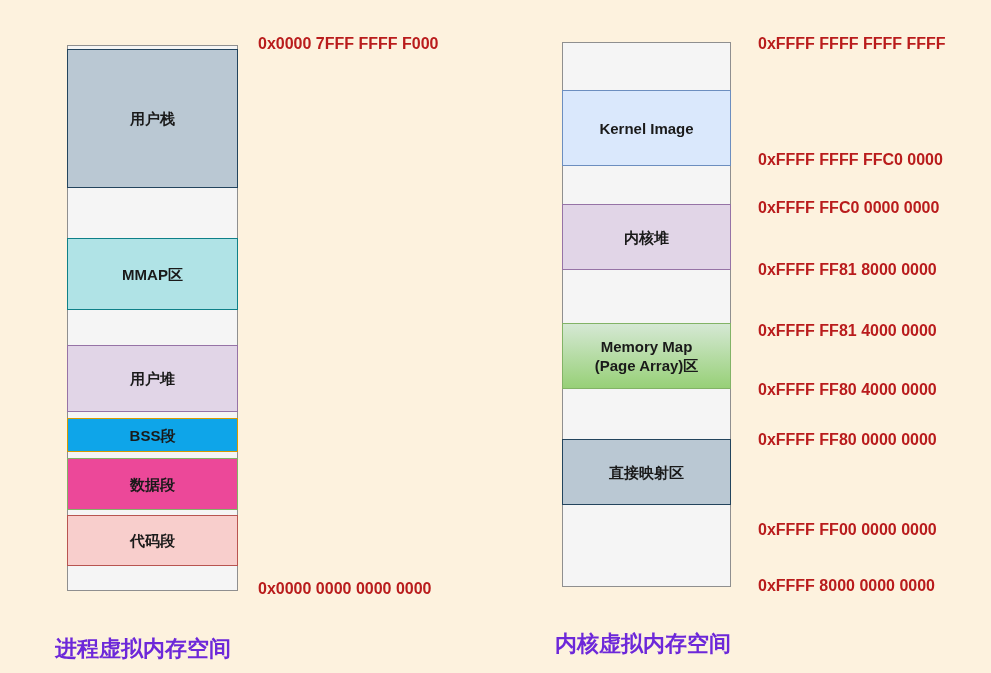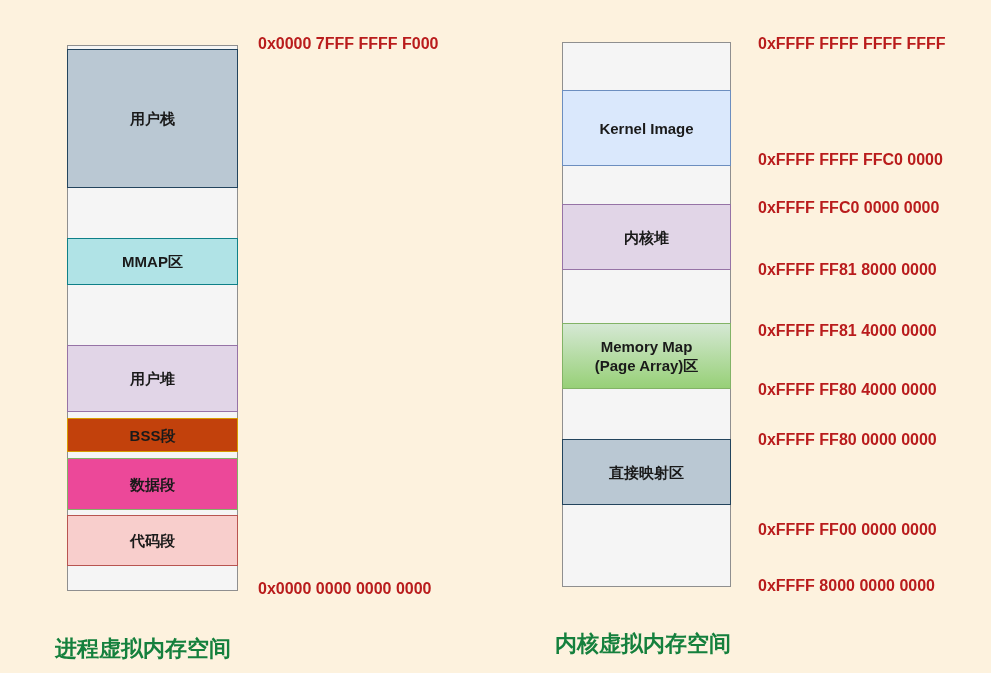--- a/index.html
+++ b/index.html
@@ -28,21 +28,21 @@
     box-sizing: border-box;
     display: flex; flex-direction: column;
     align-items: center; justify-content: center;
     font-size: 15px; font-weight: bold;
     color: #1a1a1a;
     text-align: center;
     line-height: 19px;
   }
   
   .b-user-stack { top: 3px;   height: 139px; }
-  .b-mmap       { top: 192px; height: 47px;  }
+  .b-mmap       { top: 192px; height: 72px;  }
   .b-user-heap  { top: 299px; height: 67px;  }
   .b-bss        { top: 372px; height: 34px;  }
   .b-data       { top: 412px; height: 52px;  }
   .b-code       { top: 469px; height: 51px;  }
   
   .b-kernel-image { top: 47px;  height: 76px; }
   .b-kernel-heap  { top: 161px; height: 66px; }
   .b-memmap       { top: 280px; height: 66px; }
   .b-direct       { top: 396px; height: 66px; }
   .addr {
@@ -50,42 +50,42 @@
     font-size: 16px; font-weight: bold;
     color: #b91c1c;
     white-space: nowrap;
     line-height: 18px;
   }
   .addr-l { left: 258px; }
   .addr-r { left: 758px; }
   .title {
     position: absolute;
     font-size: 22px; font-weight: bold;
-    color: #15803d;
+    color: #6d28d9;
     white-space: nowrap;
   }
   .t-process { left: 55px; top: 634px; }
   .t-kernel  { left: 555px; top: 629px; }
 </style>
 </head>
 <body>
 
 <div class="canvas" style="background: rgb(253, 242, 222);">
 
   <div class="column col-process">
     <div class="block b-user-stack" style="background: rgb(186, 200, 211); border-color: rgb(35, 68, 93);">
       <span>用户栈</span>
     </div>
     <div class="block b-mmap" style="background: rgb(176, 227, 230); border-color: rgb(14, 128, 136);">
       <span>MMAP区</span>
     </div>
     <div class="block b-user-heap" style="background: rgb(225, 213, 231); border-color: rgb(150, 115, 166);">
       <span>用户堆</span>
     </div>
-    <div class="block b-bss" style="background: #c2410c; border-color: rgb(215, 155, 0); text-align: center;">
+    <div class="block b-bss" style="background: #0ea5e9; border-color: rgb(215, 155, 0); text-align: center;">
       <span>BSS段</span>
     </div>
     <div class="block b-data" style="background: #ec4899; border-color: rgb(130, 179, 102);">
       <span>数据段</span>
     </div>
     <div class="block b-code" style="background: rgb(248, 206, 204); border-color: rgb(184, 84, 80);">
       <span>代码段</span>
     </div>
   </div>
 

